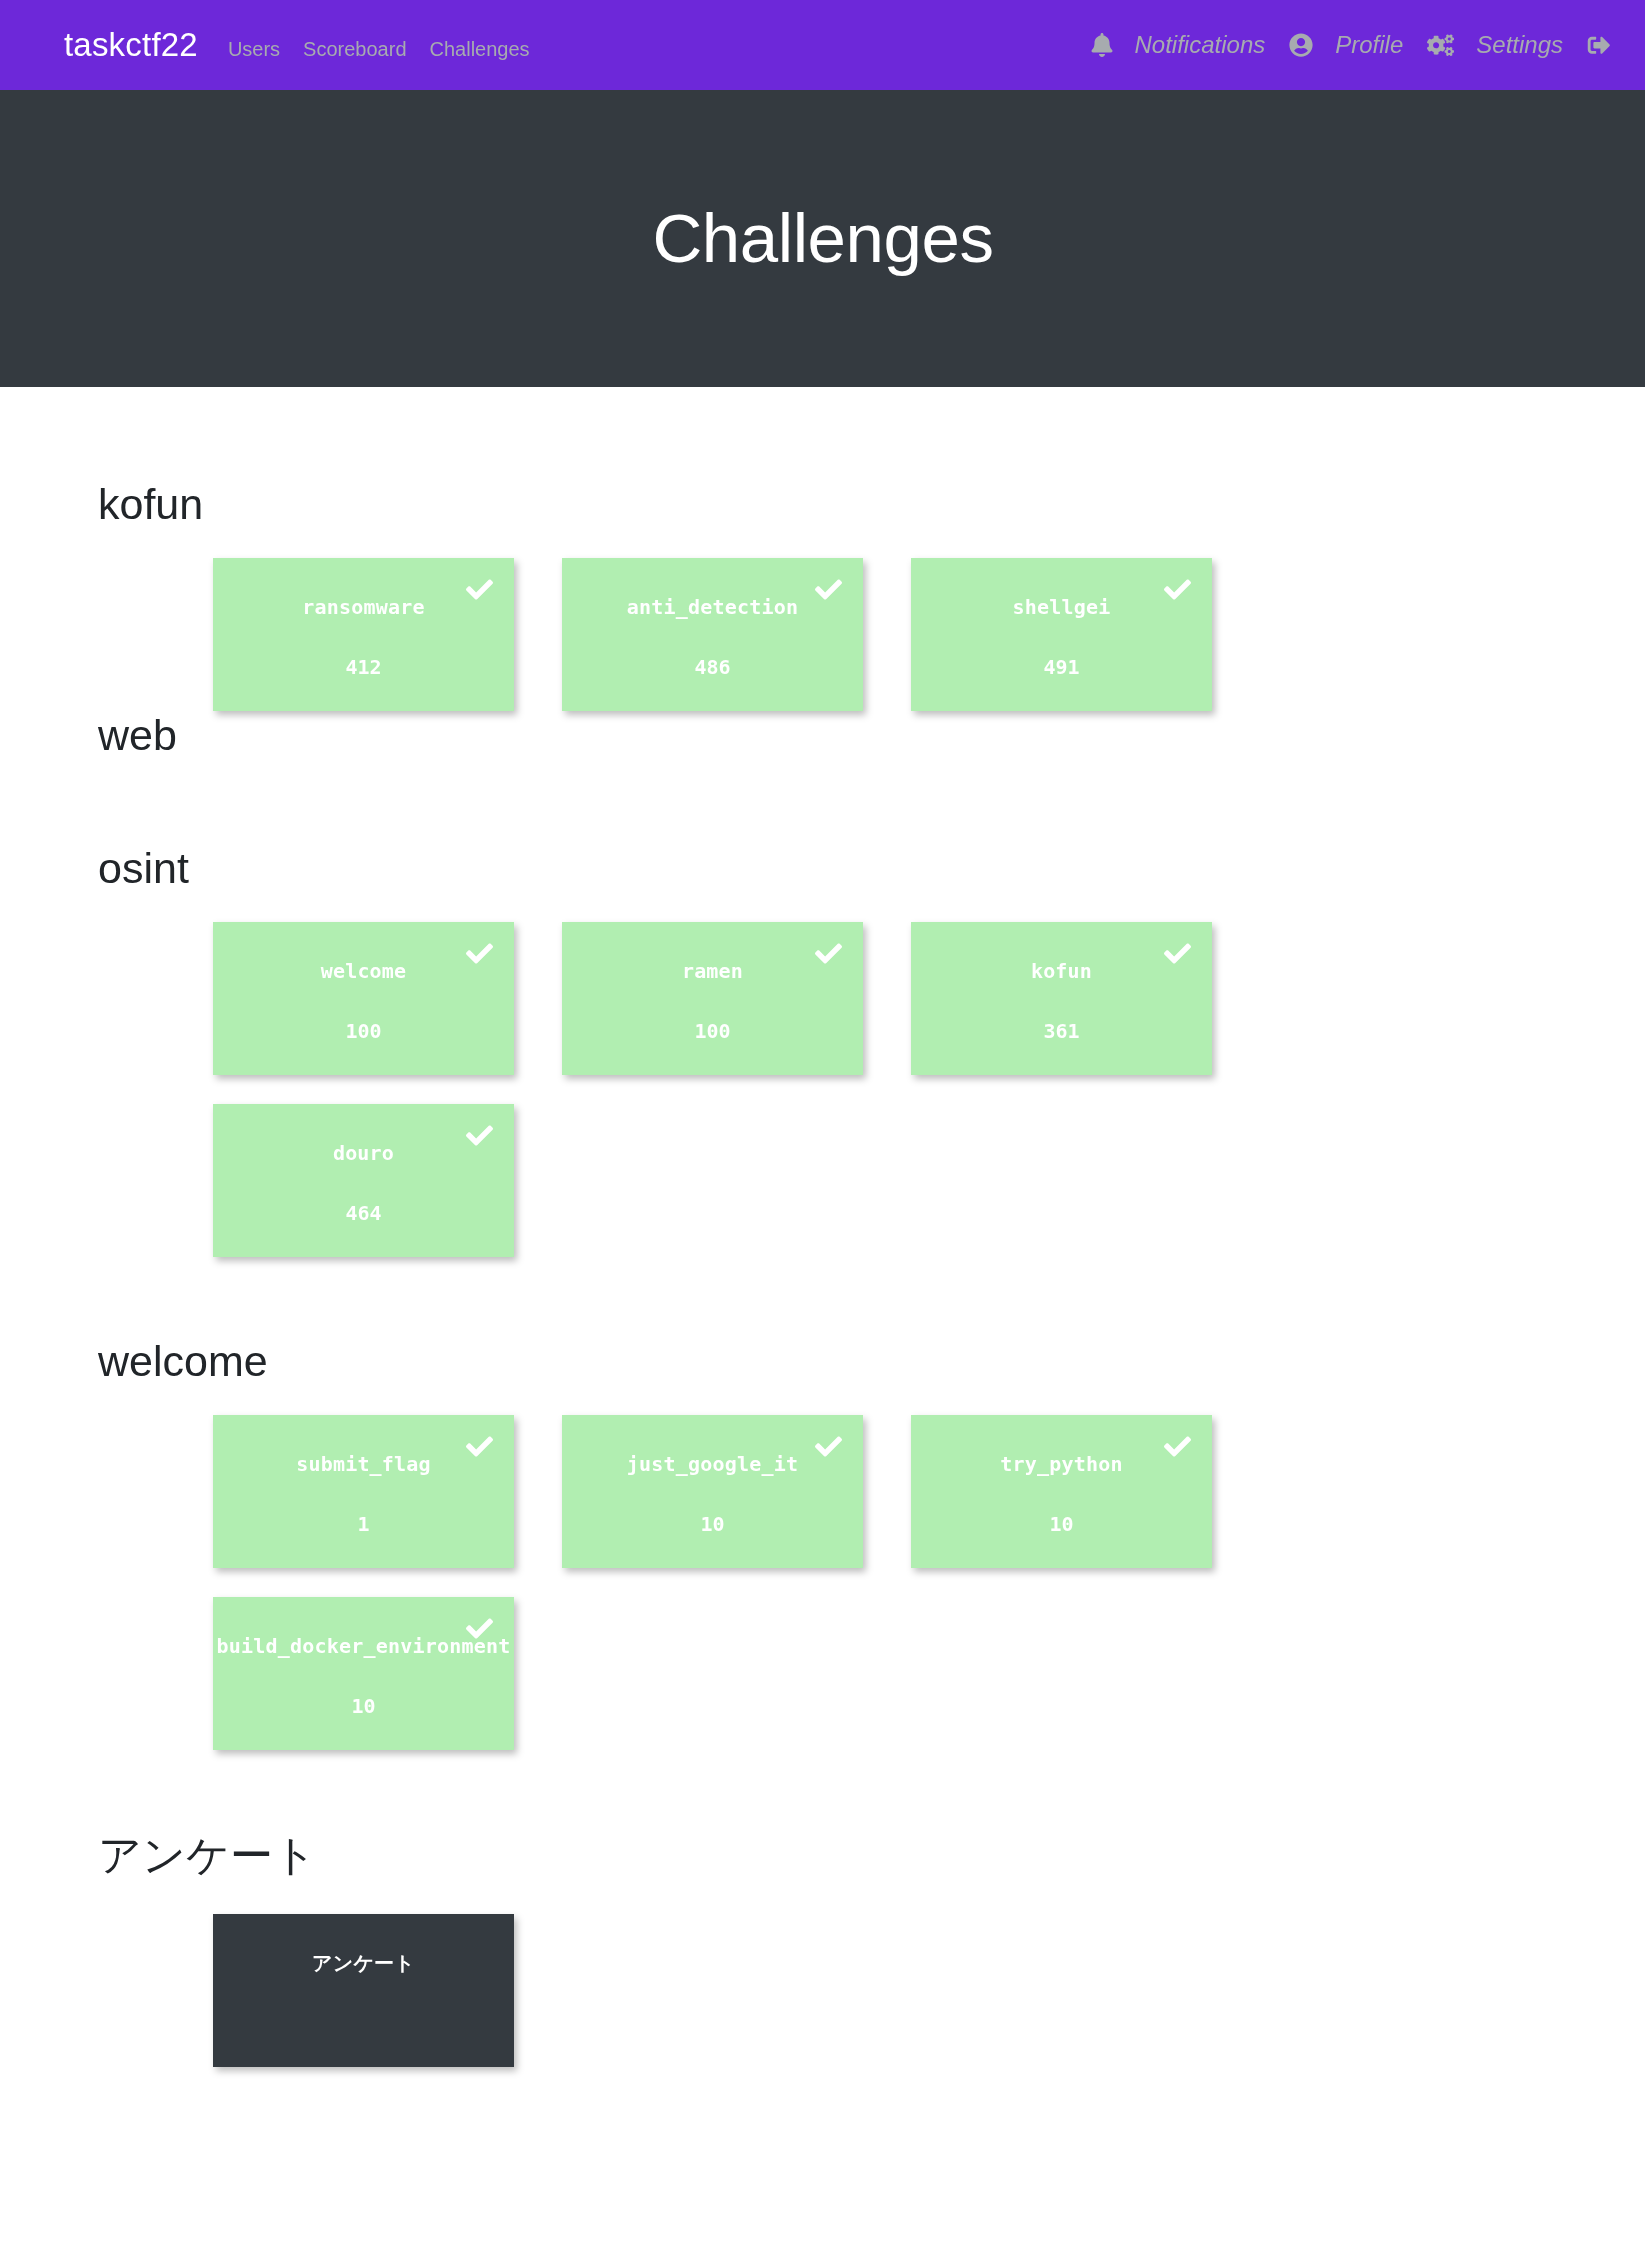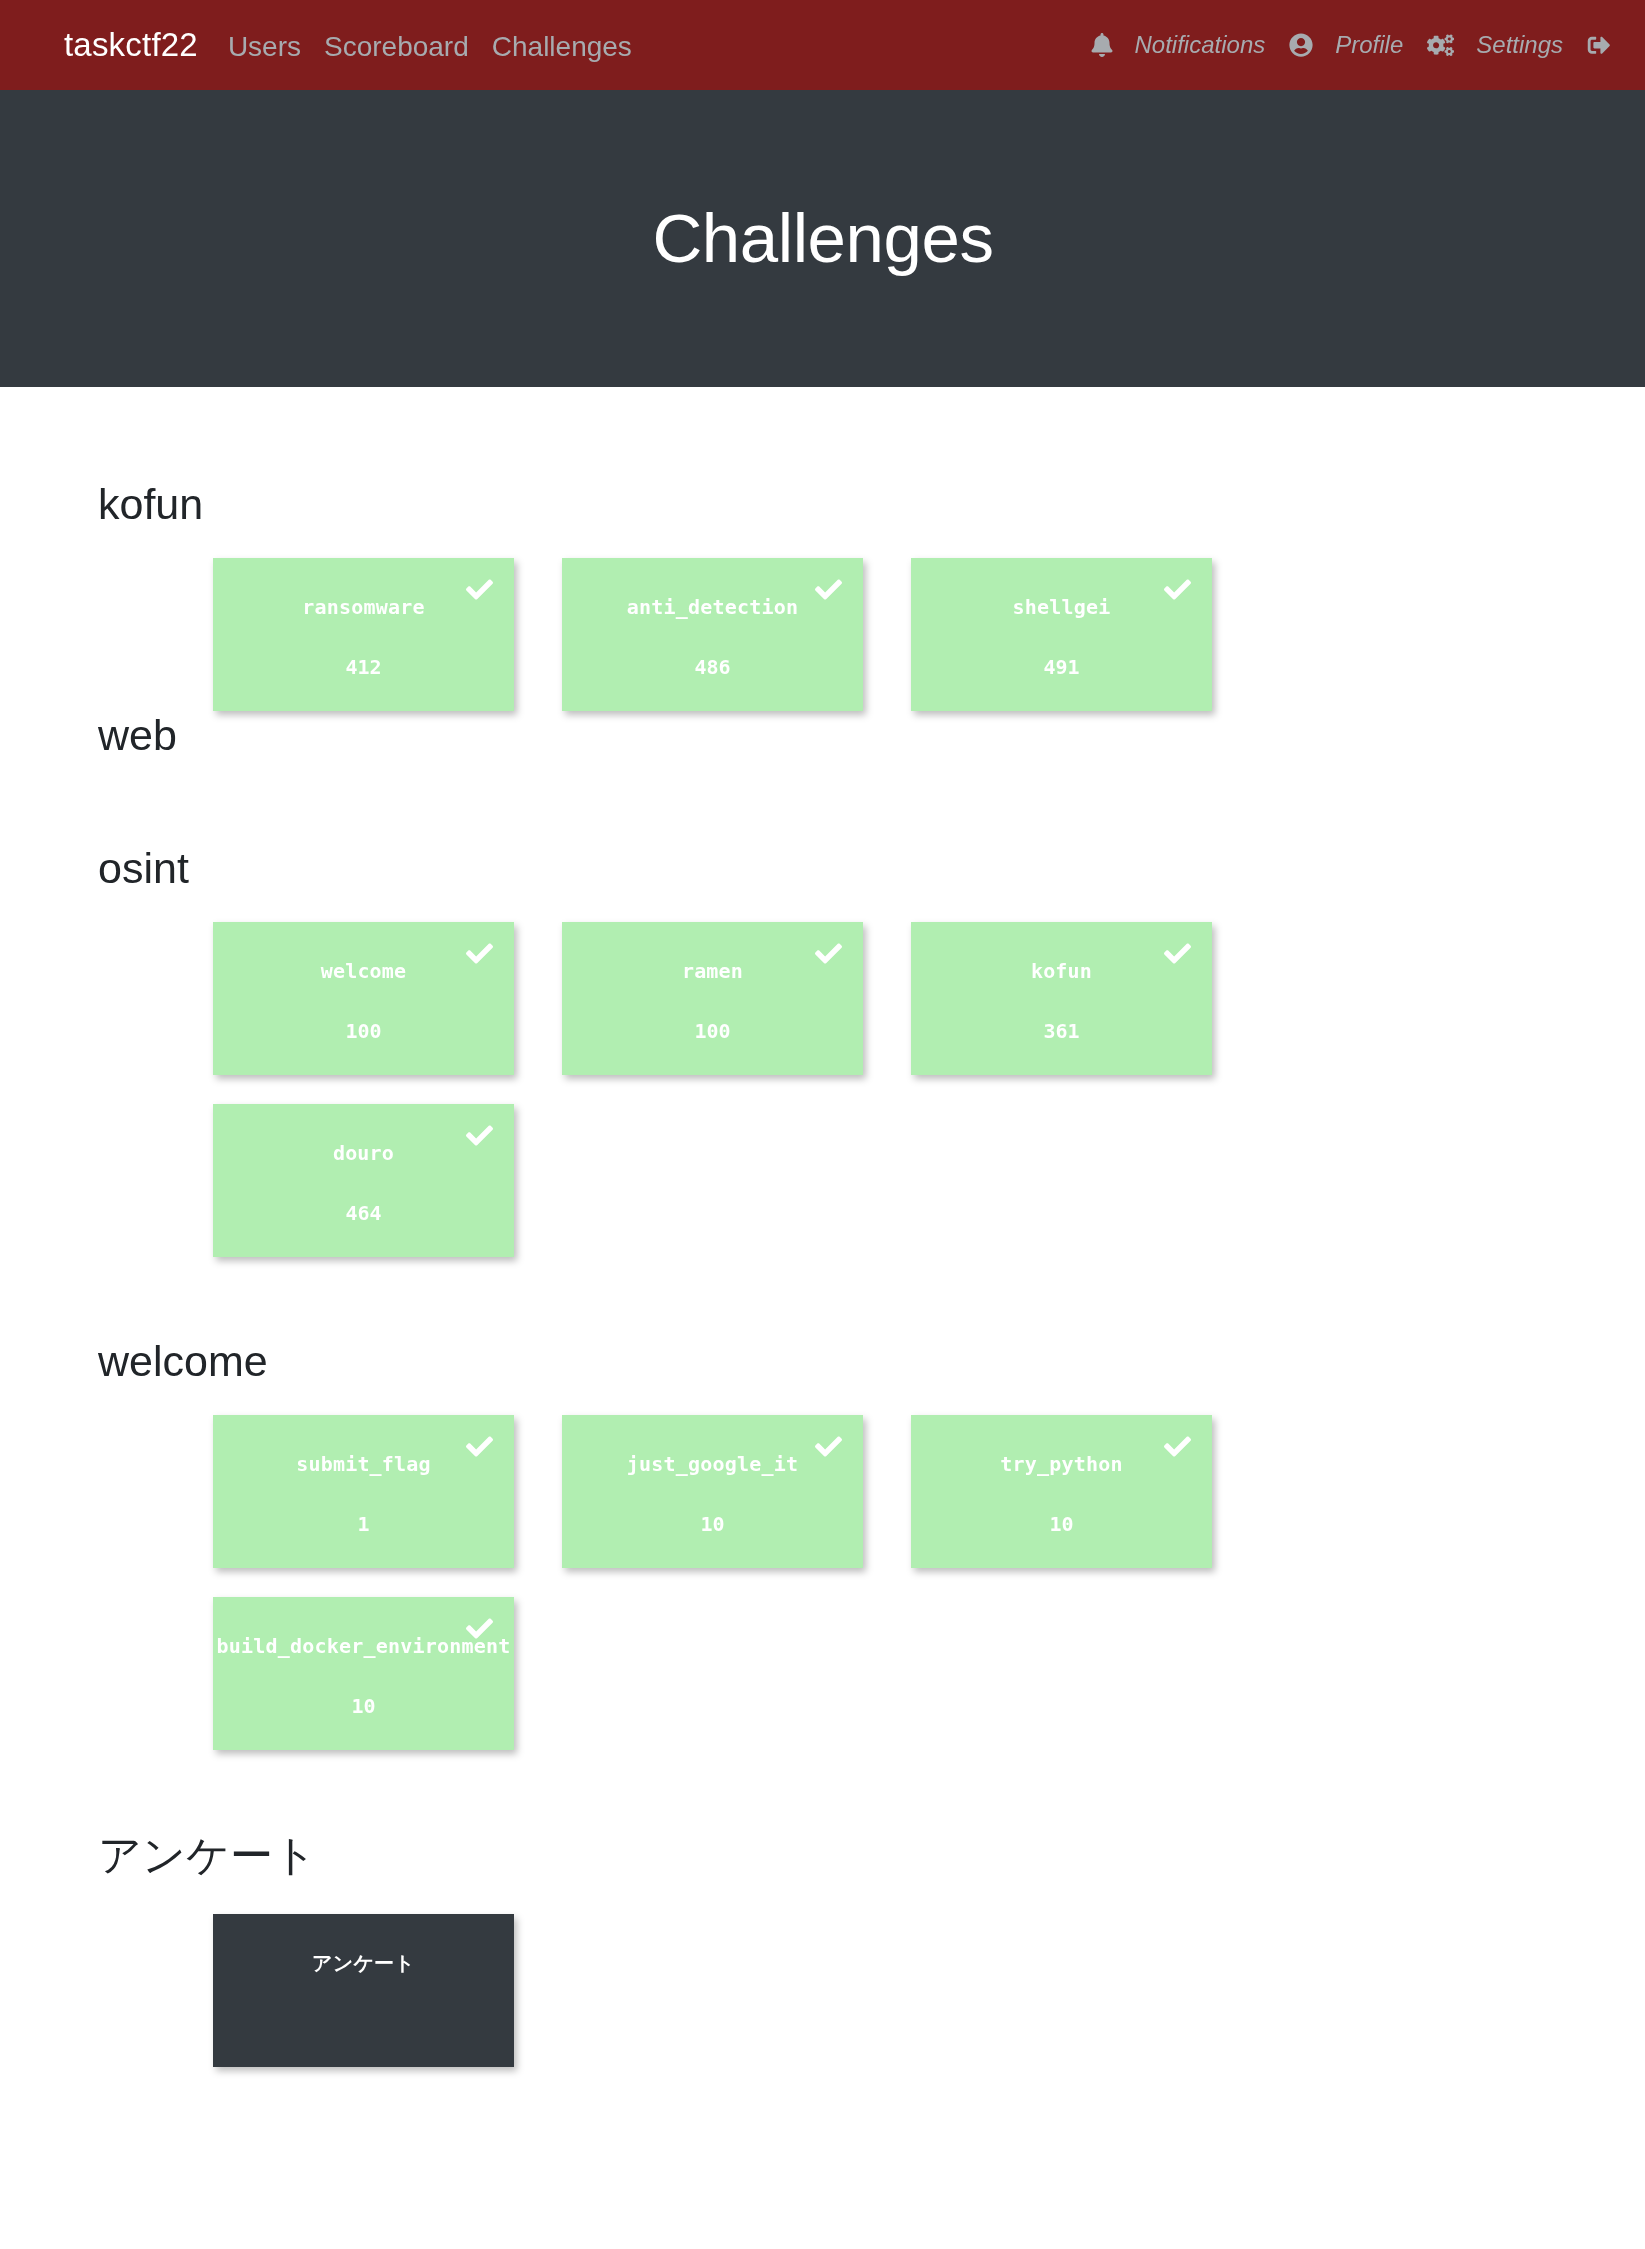--- a/index.html
+++ b/index.html
@@ -8,21 +8,21 @@
     width: 1646px;
     height: 2250px;
     background: #ffffff;
     font-family: "Liberation Sans", sans-serif;
     -webkit-font-smoothing: antialiased;
   }
 
   
   .navbar {
     height: 90px;
-    background: #7f1d1d;
+    background: #6d28d9;
     display: flex;
     align-items: center;
     padding: 0 35px 0 64px;
     position: relative;
   }
   .nav-left {
     display: flex;
     align-items: baseline;
   }
   .brand {
@@ -33,21 +33,21 @@
     text-decoration: none;
   }
   .nav-links {
     display: flex;
     align-items: baseline;
     margin-left: 30px;
     gap: 23px;
   }
   .nav-link {
     color: #a7abaf;
-    font-size: 28px;
+    font-size: 20px;
     white-space: nowrap;
     text-decoration: none;
   }
   .nav-right {
     margin-left: auto;
     display: flex;
     align-items: center;
     gap: 24px;
   }
   .nav-item {

